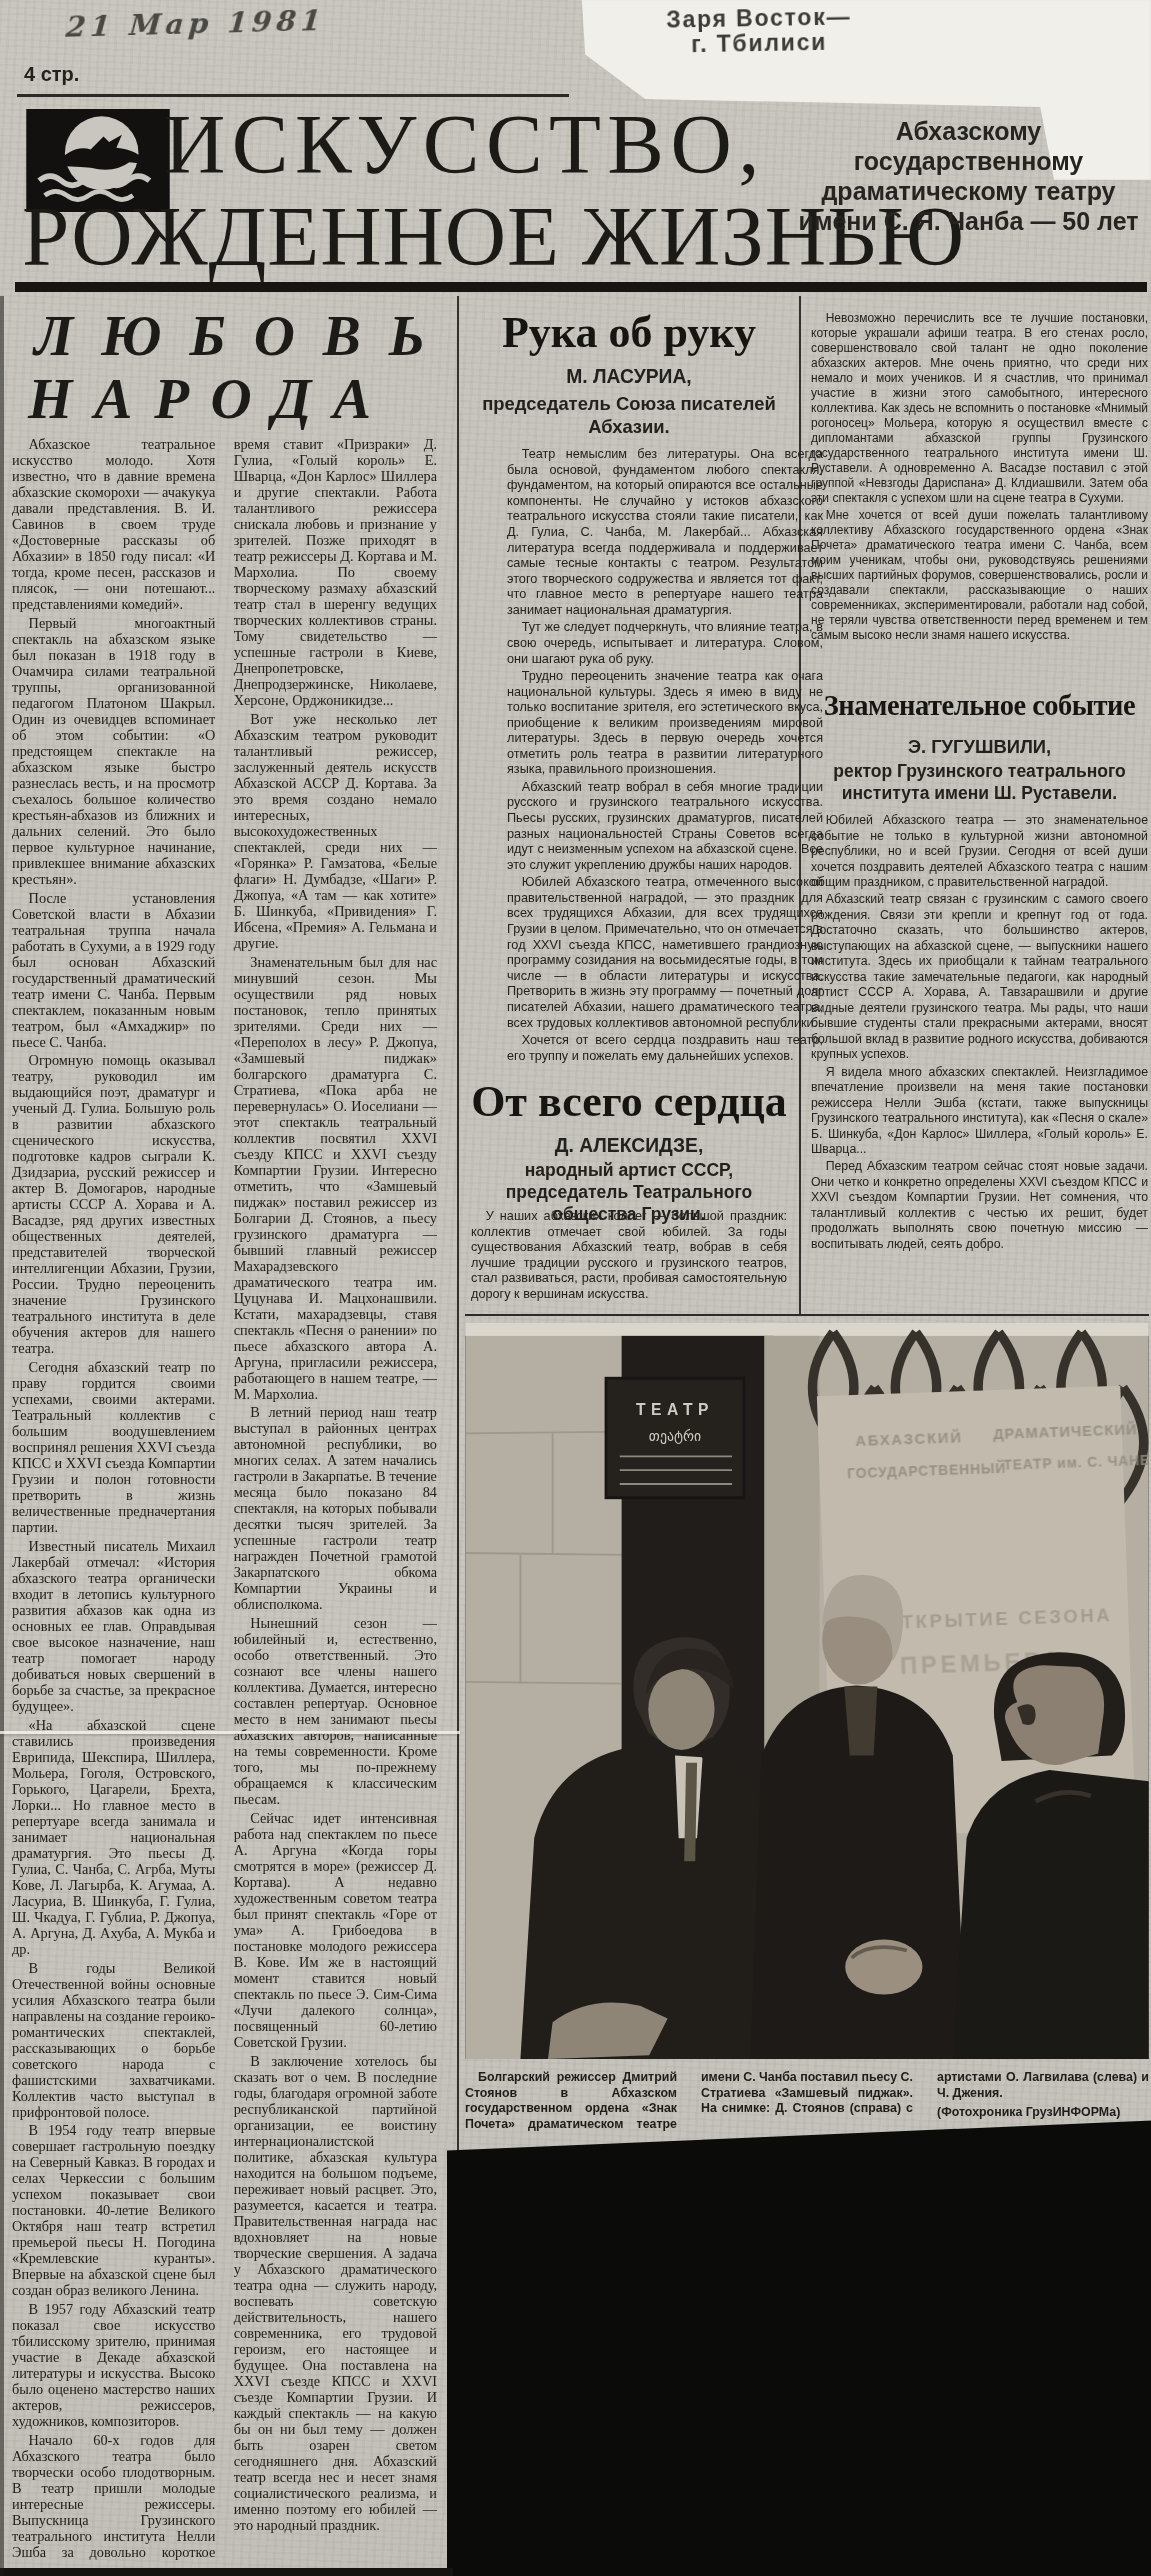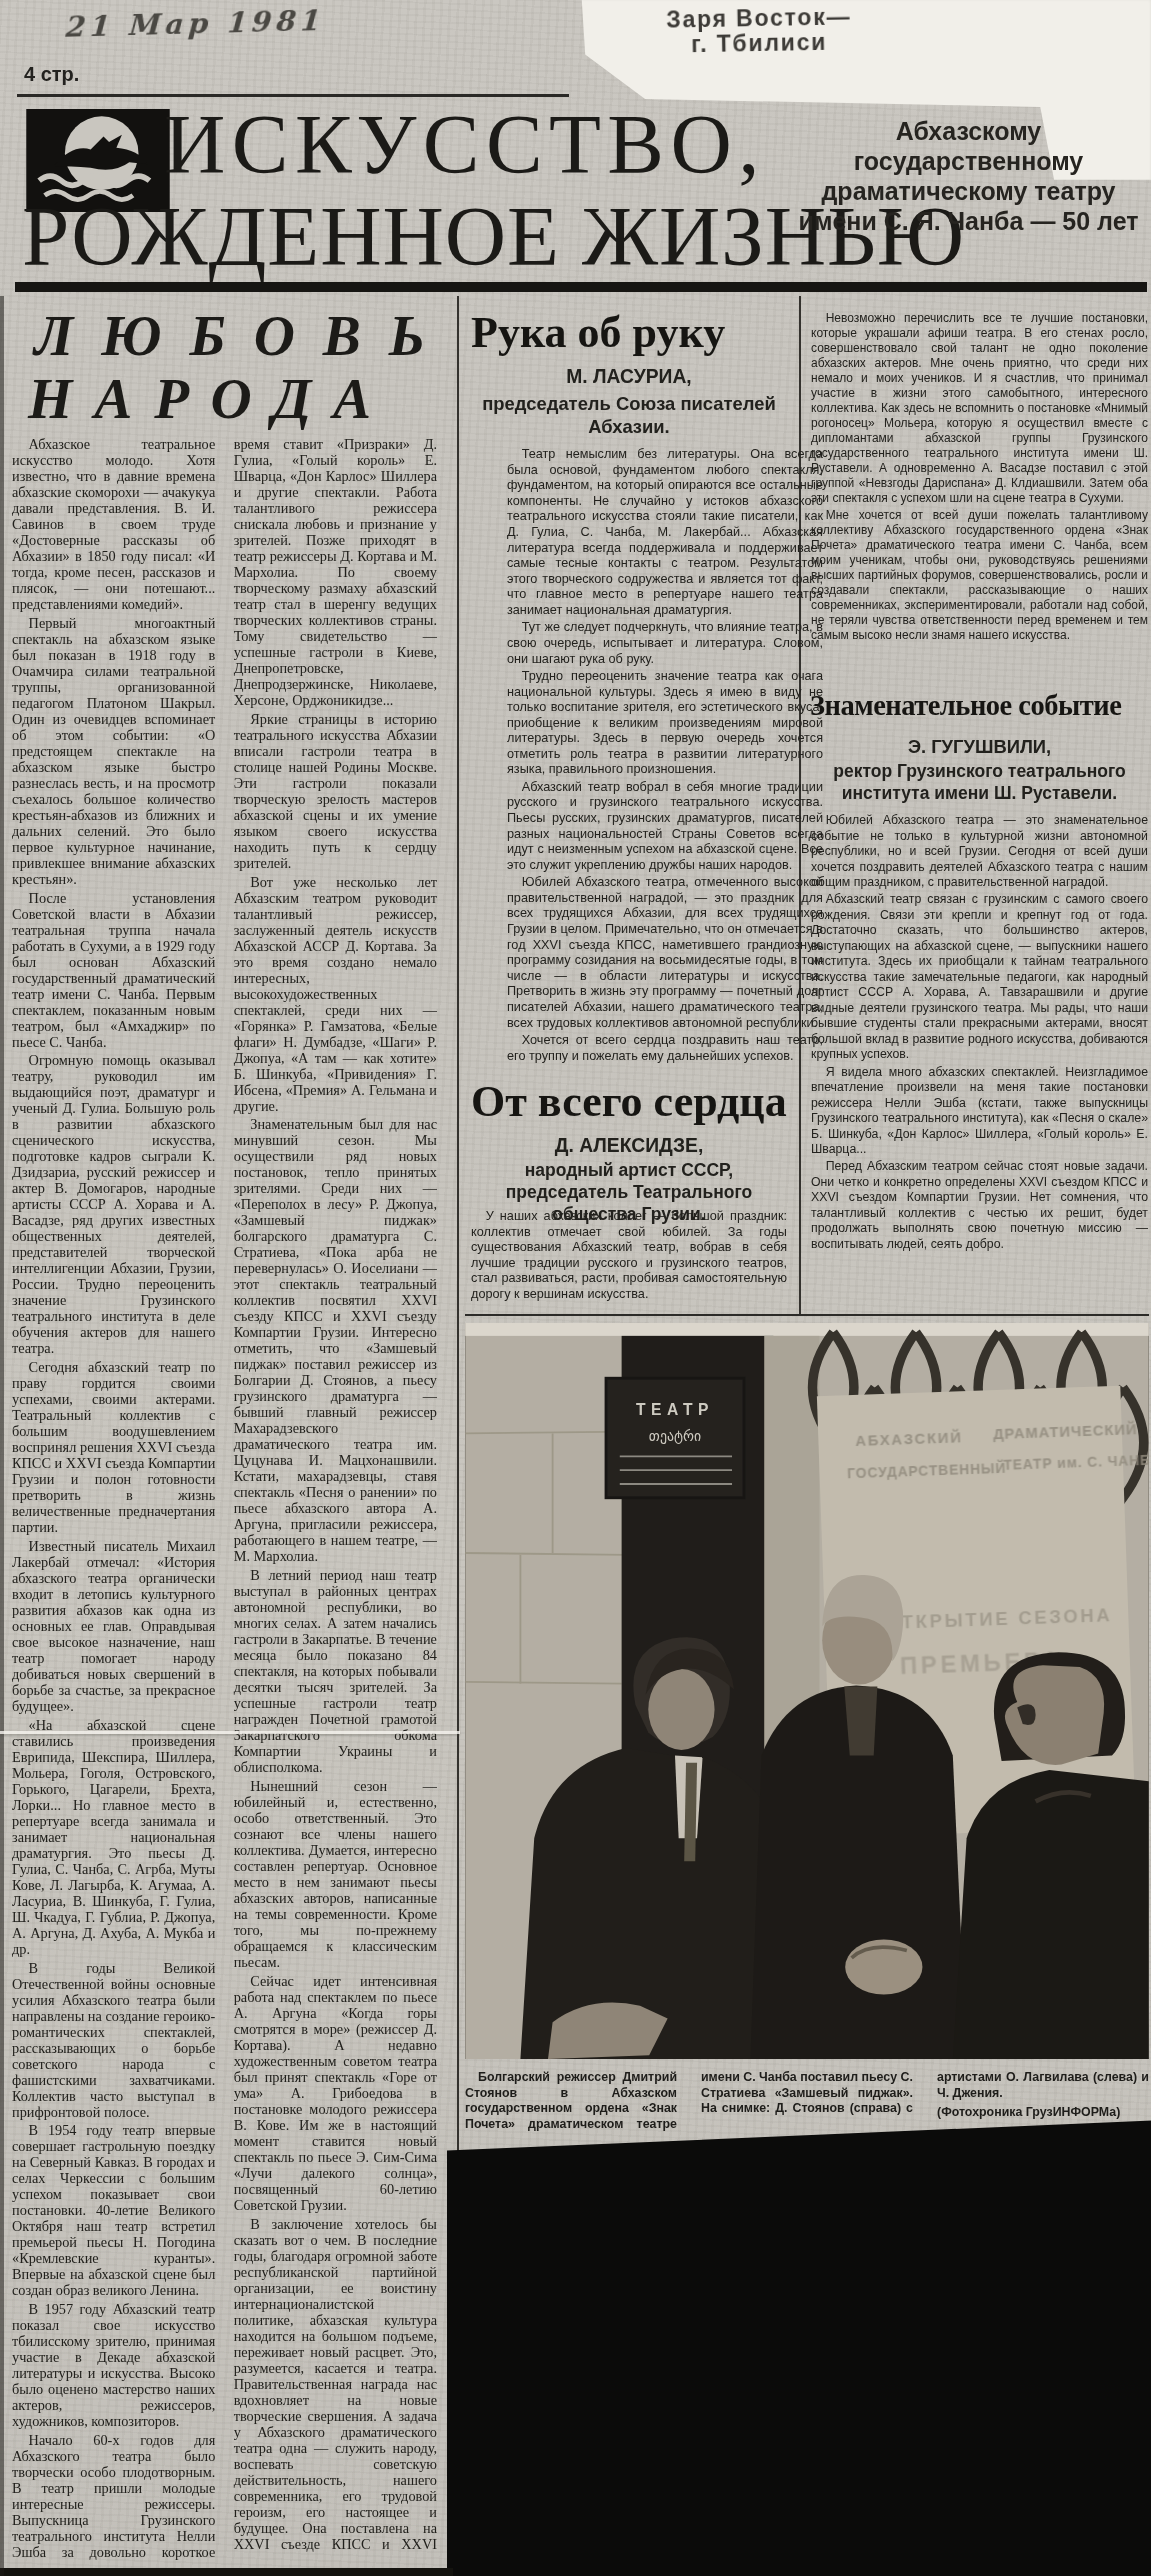--- a/index.html
+++ b/index.html
@@ -75,21 +75,21 @@
     position:absolute;left:12px;top:436px;width:425px;height:2131px;
     column-count:2;column-gap:18.4px;column-fill:auto;overflow:hidden;
     font-family:"Liberation Serif", serif;font-size:14.3px;line-height:16px;
     text-align:justify;color:#21201c;
   }
   .love-body p{margin:0 0 2.8px 0;text-indent:16.6px;filter:blur(0.2px);}
   
   .mid{position:absolute;left:471px;width:316px;}
   .head-serif{
     font-family:"Liberation Serif", serif;font-weight:700;color:#161512;
-    white-space:nowrap;
+    text-align:center;white-space:nowrap;
   }
   .hand-title{top:307px;font-size:44px;}
   .byline{
     position:absolute;left:471px;width:316px;text-align:center;
     font-family:"Liberation Sans", sans-serif;font-weight:700;color:#22211d;
   }
   .hand-byline-name{top:366px;font-size:19.3px;}
   .hand-byline-role{top:392px;font-size:18.4px;line-height:23px;}
   .sansbody{
     font-family:"Liberation Sans", sans-serif;font-size:12.7px;line-height:15.6px;
@@ -169,21 +169,20 @@
       <p>Первый многоактный спектакль на абхазском языке был показан в 1918 году в Очамчира силами театральной труппы, организованной педагогом Платоном Шакрыл. Один из очевидцев вспоминает об этом событии: «О предстоящем спектакле на абхазском языке быстро разнеслась весть, и на просмотр съехалось большое количество крестьян-абхазов из ближних и дальних селений. Это было первое культурное начинание, привлекшее внимание абхазских крестьян».</p>
       <p>После установления Советской власти в Абхазии театральная труппа начала работать в Сухуми, а в 1929 году был основан Абхазский государственный драматический театр имени С. Чанба. Первым спектаклем, показанным новым театром, был «Амхаджир» по пьесе С. Чанба.</p>
       <p>Огромную помощь оказывал театру, руководил им выдающийся поэт, драматург и ученый Д. Гулиа. Большую роль в развитии абхазского сценического искусства, подготовке кадров сыграли К. Дзидзариа, русский режиссер и актер В. Домогаров, народные артисты СССР А. Хорава и А. Васадзе, ряд других известных общественных деятелей, представителей творческой интеллигенции Абхазии, Грузии, России. Трудно переоценить значение Грузинского театрального института в деле обучения актеров для нашего театра.</p>
       <p>Сегодня абхазский театр по праву гордится своими успехами, своими актерами. Театральный коллектив с большим воодушевлением воспринял решения XXVI съезда КПСС и XXVI съезда Компартии Грузии и полон готовности претворить в жизнь величественные предначертания партии.</p>
       <p>Известный писатель Михаил Лакербай отмечал: «История абхазского театра органически входит в летопись культурного развития абхазов как одна из основных ее глав. Оправдывая свое высокое назначение, наш театр помогает народу добиваться новых свершений в борьбе за счастье, за прекрасное будущее».</p>
       <p>«На абхазской сцене ставились произведения Еврипида, Шекспира, Шиллера, Мольера, Гоголя, Островского, Горького, Цагарели, Брехта, Лорки... Но главное место в репертуаре всегда занимала и занимает национальная драматургия. Это пьесы Д. Гулиа, С. Чанба, С. Агрба, Муты Кове, Л. Лагырба, К. Агумаа, А. Ласуриа, В. Шинкуба, Г. Гулиа, Ш. Чкадуа, Г. Гублиа, Р. Джопуа, А. Аргуна, Д. Ахуба, А. Мукба и др.</p>
       <p>В годы Великой Отечественной войны основные усилия Абхазского театра были направлены на создание героико-романтических спектаклей, рассказывающих о борьбе советского народа с фашистскими захватчиками. Коллектив часто выступал в прифронтовой полосе.</p>
       <p>В 1954 году театр впервые совершает гастрольную поездку на Северный Кавказ. В городах и селах Черкессии с большим успехом показывает свои постановки. 40-летие Великого Октября наш театр встретил премьерой пьесы Н. Погодина «Кремлевские куранты». Впервые на абхазской сцене был создан образ великого Ленина.</p>
       <p>В 1957 году Абхазский театр показал свое искусство тбилисскому зрителю, принимая участие в Декаде абхазской литературы и искусства. Высоко было оценено мастерство наших актеров, режиссеров, художников, композиторов.</p>
       <p>Начало 60-х годов для Абхазского театра было творчески особо плодотворным. В театр пришли молодые интересные режиссеры. Выпускница Грузинского театрального института Нелли Эшба за довольно короткое время ставит «Призраки» Д. Гулиа, «Голый король» Е. Шварца, «Дон Карлос» Шиллера и другие спектакли. Работа талантливого режиссера снискала любовь и признание у зрителей. Позже приходят в театр режиссеры Д. Кортава и М. Мархолиа. По своему творческому размаху абхазский театр стал в шеренгу ведущих творческих коллективов страны. Тому свидетельство — успешные гастроли в Киеве, Днепропетровске, Днепродзержинске, Николаеве, Херсоне, Орджоникидзе...</p>
-      <p>Яркие страницы в историю театрального искусства Абхазии вписали гастроли театра в столице нашей Родины Москве. Эти гастроли показали творческую зрелость мастеров абхазской сцены и их умение языком своего искусства находить путь к сердцу зрителей.</p>
       <p>Вот уже несколько лет Абхазским театром руководит талантливый режиссер, заслуженный деятель искусств Абхазской АССР Д. Кортава. За это время создано немало интересных, высокохудожественных спектаклей, среди них — «Горянка» Р. Гамзатова, «Белые флаги» Н. Думбадзе, «Шаги» Р. Джопуа, «А там — как хотите» Б. Шинкуба, «Привидения» Г. Ибсена, «Премия» А. Гельмана и другие.</p>
       <p>Знаменательным был для нас минувший сезон. Мы осуществили ряд новых постановок, тепло принятых зрителями. Среди них — «Переполох в лесу» Р. Джопуа, «Замшевый пиджак» болгарского драматурга С. Стратиева, «Пока арба не перевернулась» О. Иоселиани — этот спектакль театральный коллектив посвятил XXVI съезду КПСС и XXVI съезду Компартии Грузии. Интересно отметить, что «Замшевый пиджак» поставил режиссер из Болгарии Д. Стоянов, а пьесу грузинского драматурга — бывший главный режиссер Махарадзевского драматического театра им. Цуцунава И. Мацхонашвили. Кстати, махарадзевцы, ставя спектакль «Песня о ранении» по пьесе абхазского автора А. Аргуна, пригласили режиссера, работающего в нашем театре, — М. Мархолиа.</p>
       <p>В летний период наш театр выступал в районных центрах автономной республики, во многих селах. А затем начались гастроли в Закарпатье. В течение месяца было показано 84 спектакля, на которых побывали десятки тысяч зрителей. За успешные гастроли театр награжден Почетной грамотой Закарпатского обкома Компартии Украины и облисполкома.</p>
       <p>Нынешний сезон — юбилейный и, естественно, особо ответственный. Это сознают все члены нашего коллектива. Думается, интересно составлен репертуар. Основное место в нем занимают пьесы абхазских авторов, написанные на темы современности. Кроме того, мы по-прежнему обращаемся к классическим пьесам.</p>
       <p>Сейчас идет интенсивная работа над спектаклем по пьесе А. Аргуна «Когда горы смотрятся в море» (режиссер Д. Кортава). А недавно художественным советом театра был принят спектакль «Горе от ума» А. Грибоедова в постановке молодого режиссера В. Кове. Им же в настоящий момент ставится новый спектакль по пьесе Э. Сим-Сима «Лучи далекого солнца», посвященный 60-летию Советской Грузии.</p>
       <p>В заключение хотелось бы сказать вот о чем. В последние годы, благодаря огромной заботе республиканской партийной организации, ее воистину интернационалистской политике, абхазская культура находится на большом подъеме, переживает новый расцвет. Это, разумеется, касается и театра. Правительственная награда нас вдохновляет на новые творческие свершения. А задача у Абхазского драматического театра одна — служить народу, воспевать советскую действительность, нашего современника, его трудовой героизм, его настоящее и будущее. Она поставлена на XXVI съезде КПСС и XXVI съезде Компартии Грузии. И каждый спектакль — на какую бы он ни был тему — должен быть озарен светом сегодняшнего дня. Абхазский театр всегда нес и несет знамя социалистического реализма, и именно поэтому его юбилей — это народный праздник.</p>
 
   </div>
 
   <div class="head-serif h2abs mid hand-title">Рука об руку</div>

